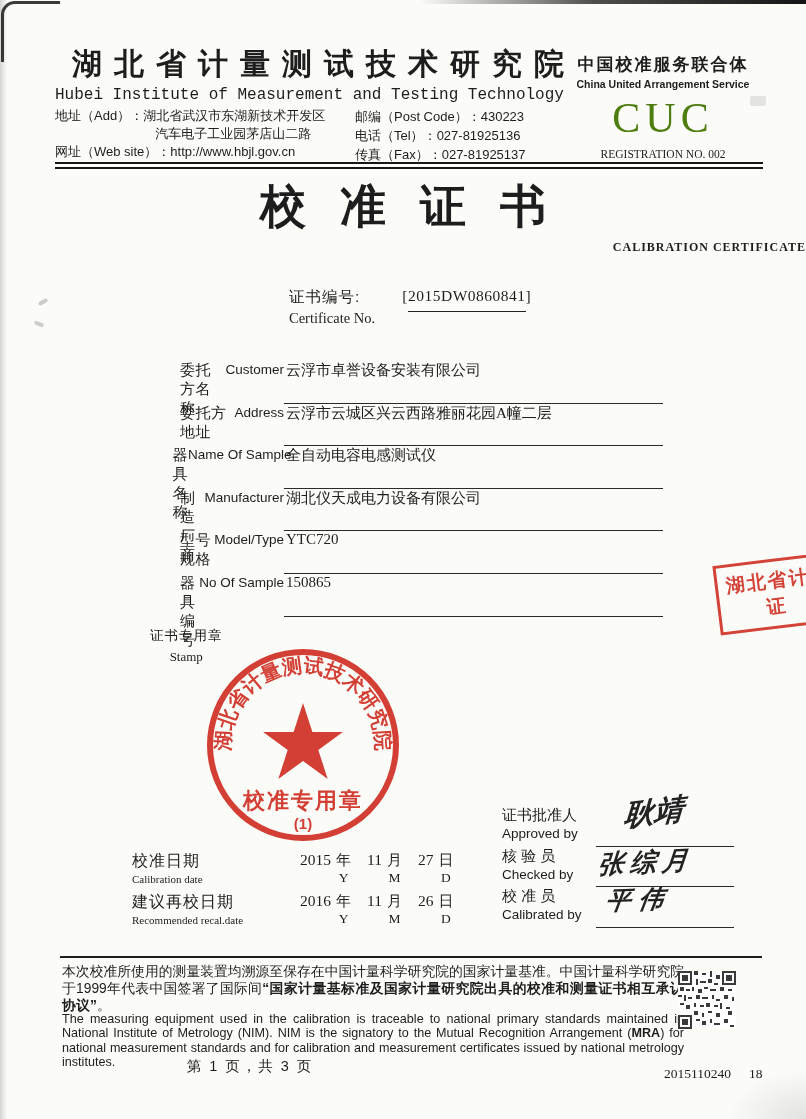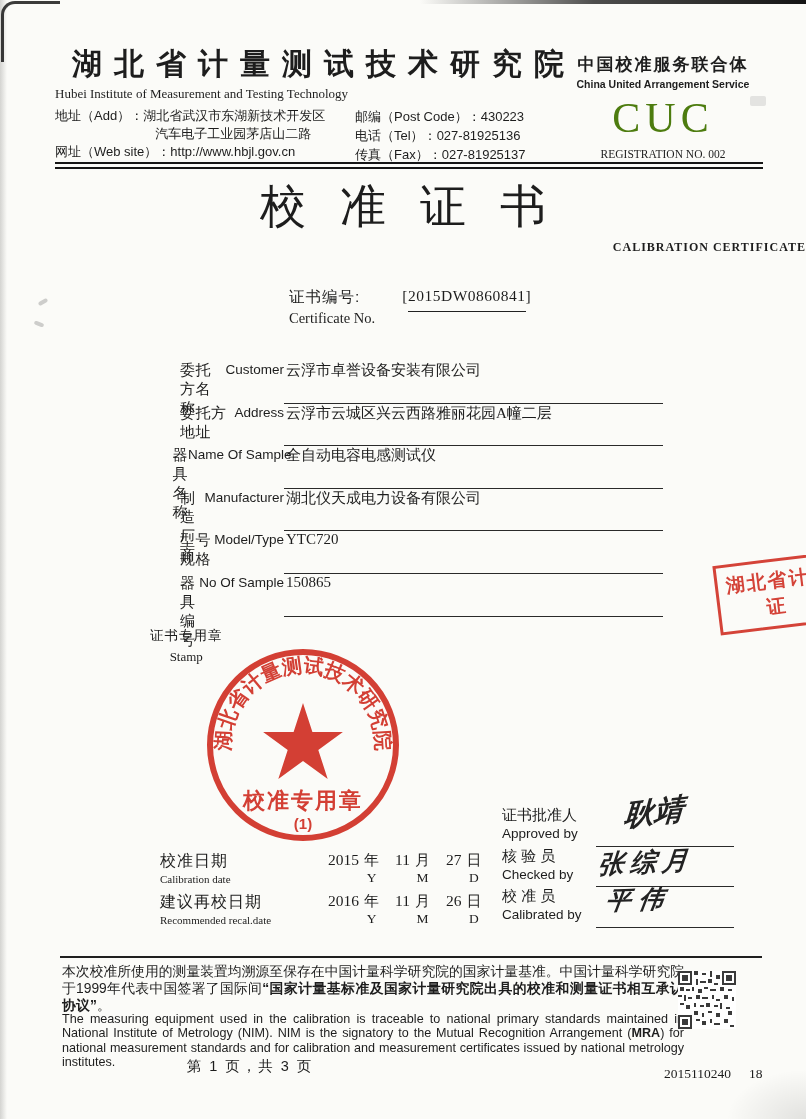--- a/index.html
+++ b/index.html
@@ -13,36 +13,36 @@
         background:linear-gradient(to right,rgba(20,20,20,0),rgba(20,20,20,.75) 45%,#141414);}
   .edge-corner{top:1px;left:1px;width:56px;height:58px;border-top:3px solid #1a1a1a;
         border-left:3px solid #1a1a1a;border-top-left-radius:14px;opacity:.85;}
   .corner-shadow{right:0;bottom:0;width:80px;height:50px;
         background:radial-gradient(ellipse at bottom right,rgba(0,0,0,.10),transparent 70%);}
   .speck{width:10px;height:4px;background:rgba(120,120,120,.35);border-radius:2px;}
 
   
   .inst-name{left:72px;top:44px;font-size:30px;font-weight:bold;letter-spacing:12px;
         font-family:"Liberation Serif",serif;white-space:nowrap;}
-  .inst-en{left:55px;top:86px;font-size:13px;font-family:Liberation Serif, serif;}
+  .inst-en{left:55px;top:86px;font-size:16px;font-family:Liberation Mono, monospace;}
   .addr-block{left:55px;top:107px;font-size:13px;line-height:18px;}
   .addr-row{display:flex;}
   .addr-lines{display:flex;flex-direction:column;}
   .addr-l2{padding-left:12px;}
   .contact-block{left:355px;top:107px;font-size:13px;line-height:19px;white-space:nowrap;}
   .cuc{left:558px;top:53px;width:210px;text-align:center;}
   .cuc-cn{font-size:17px;font-weight:bold;letter-spacing:2px;}
   .cuc-en{font-size:10.5px;font-weight:bold;margin-top:2px;}
   .cuc-abbr{font-family:"Liberation Serif",serif;font-size:42px;letter-spacing:5px;margin-top:4px;color:#4d7c0f;}
   .cuc-reg{font-family:"Liberation Serif",serif;font-size:11.5px;margin-top:6px;}
   .rule-double{left:55px;right:43px;top:162px;height:3px;border-top:2px solid #161616;border-bottom:2px solid #161616;}
 
   
   .title-cn{left:0;right:0;top:176px;text-align:center;font-family:"Liberation Serif",serif;
-        font-size:46px;font-weight:normal;letter-spacing:34px;text-indent:34px;}
+        font-size:46px;font-weight:bold;letter-spacing:34px;text-indent:34px;}
   .title-en{left:0;right:0;top:240px;text-align:right;font-family:"Liberation Serif",serif;
         font-size:12px;font-weight:bold;letter-spacing:1px;}
 
   
   .certno{left:289px;top:287px;font-size:15.5px;}
   .certno-row{display:flex;align-items:flex-start;}
   .certno-label{letter-spacing:1px;}
   .certno-val{margin-left:42px;font-family:"Liberation Serif",serif;letter-spacing:.5px;}
   .certno-val .u{border-bottom:1.5px solid #222;padding-bottom:7px;}
   .certno-en{font-family:"Liberation Serif",serif;font-size:14.5px;margin-top:2px;}
@@ -75,21 +75,21 @@
   .siglabel .cn{font-size:15px;white-space:nowrap;}
   .siglabel .en{font-size:13.5px;margin-top:1px;white-space:nowrap;}
   .sigline{flex:1;border-bottom:1.5px solid #2a2a2a;position:relative;}
   .handwriting{position:absolute;font-style:italic;font-weight:bold;color:#232323;
         font-family:"DejaVu Sans",sans-serif;white-space:nowrap;}
   .sig0{left:28px;top:-14px;font-size:30px;transform:rotate(-6deg) skewX(-10deg);}
   .sig1{left:2px;top:-2px;font-size:26px;letter-spacing:6px;transform:rotate(-3deg) skewX(-8deg);}
   .sig2{left:10px;top:-4px;font-size:25px;letter-spacing:8px;transform:rotate(-2deg) skewX(-10deg);}
 
   
-  .dates{left:132px;top:851px;width:365px;margin-left:28px;}
+  .dates{left:132px;top:851px;width:365px;}
   .drow{display:flex;height:41px;}
   .dlabel{width:168px;display:flex;flex-direction:column;}
   .dlabel .cn{font-size:16px;letter-spacing:1px;white-space:nowrap;}
   .dlabel .en{font-size:11px;font-family:"Liberation Serif",serif;margin-top:1px;white-space:nowrap;}
   .dval{display:flex;align-items:flex-start;font-family:"Liberation Serif",serif;font-size:15.5px;}
   .dnum{margin-right:5px;}
   .dunit{display:flex;flex-direction:column;align-items:center;margin-right:16px;}
   .dunit .cn{font-size:15px;font-family:"Liberation Sans",sans-serif;}
   .dunit .en{font-size:13.5px;margin-top:0;}
 

